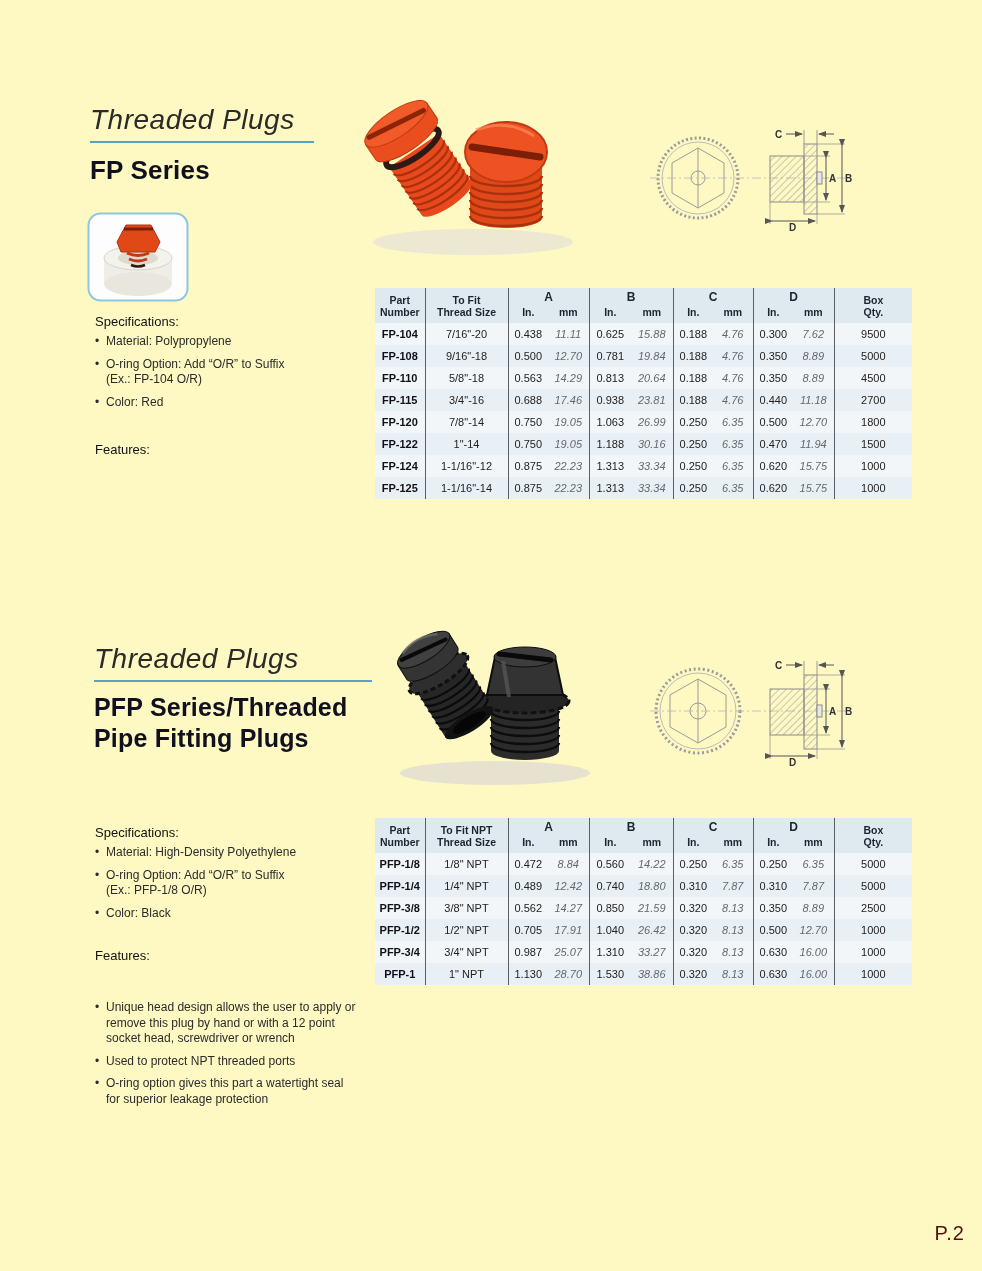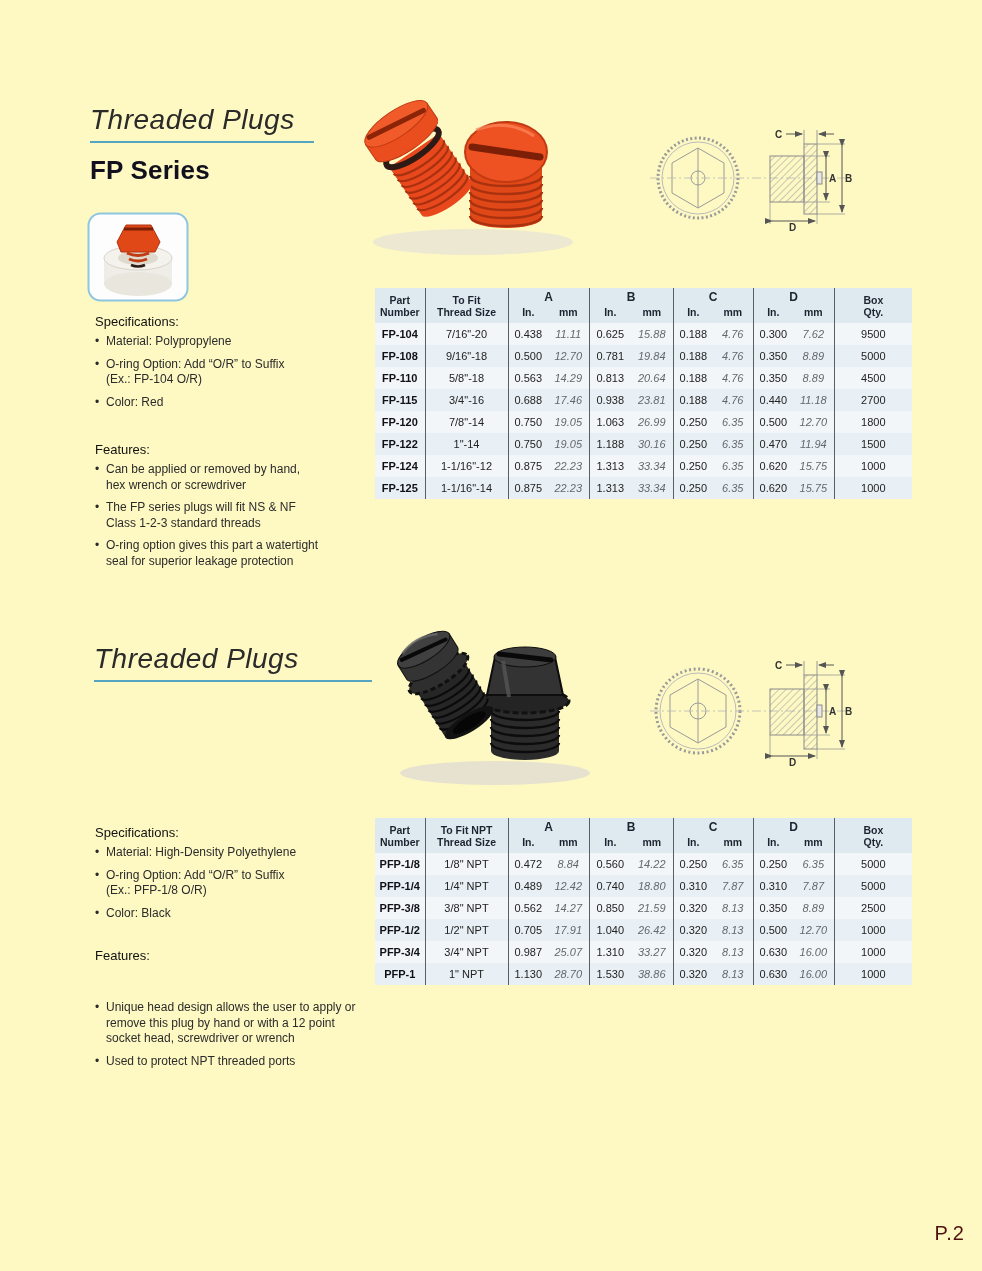--- a/index.html
+++ b/index.html
@@ -70,28 +70,20 @@
 
   <div class="subhead" style="left:95px; top:314px;">Specifications:</div>
   <ul class="bullets" style="left:95px; top:334px;">
       <li>Material: Polypropylene</li>
       <li>O-ring Option: Add “O/R” to Suffix
 (Ex.: FP-104 O/R)</li>
       <li>Color: Red</li>
     </ul>
 
   <div class="subhead" style="left:95px; top:442px;">Features:</div>
-  <ul class="bullets" style="left:95px; top:462px;">
-      <li>Can be applied or removed by hand,
-hex wrench or screwdriver</li>
-      <li>The FP series plugs will fit NS &amp; NF
-Class 1-2-3 standard threads</li>
-      <li>O-ring option gives this part a watertight
-seal for superior leakage protection</li>
-    </ul>
 
   <div class="abs" style="left:348px; top:90px;">
     <svg width="240" height="170" viewBox="0 0 240 170">
       <ellipse cx="125" cy="152" rx="100" ry="13" fill="#e2dfda" opacity="0.65"></ellipse>
 
       <g transform="translate(158,88)">
         <path d="M-36,-10 h72 v50 a36,10 0 0 1 -72,0 z" fill="#e04818"></path>
         <g stroke="#a83110" stroke-width="2.4" fill="none">
           <path d="M-36,-2 a36,10 0 0 0 72,0"></path>
             <path d="M-36,6 a36,10 0 0 0 72,0"></path>
@@ -305,35 +297,39 @@
             <td>6.35</td>
             <td>0.620</td>
             <td>15.75</td>
             <td>1000</td>
           </tr>
         </tbody>
     </table>
   </div>
 
   <div class="eyebrow" style="left:94px; top:643px; width:278px;">Threaded Plugs</div>
+  <div class="series-title" style="left:94px; top:692px; font-size:25px;">PFP Series/Threaded
+Pipe Fitting Plugs</div>
 
   <div class="subhead" style="left:95px; top:825px;">Specifications:</div>
   <ul class="bullets" style="left:95px; top:845px; width:280px;">
       <li>Material: High-Density Polyethylene</li>
       <li>O-ring Option: Add “O/R” to Suffix
 (Ex.: PFP-1/8 O/R)</li>
       <li>Color: Black</li>
     </ul>
 
   <div class="subhead" style="left:95px; top:948px;">Features:</div>
   <ul class="bullets" style="left:95px; top:968px; width:285px;margin-top:32px;">
       <li>Unique head design allows the user to apply or
 remove this plug by hand or with a 12 point
 socket head, screwdriver or wrench</li>
       <li>Used to protect NPT threaded ports</li>
+      <li>O-ring option gives this part a watertight seal
+for superior leakage protection</li>
     </ul>
 
   <div class="abs" style="left:383px; top:615px;">
     <svg width="220" height="175" viewBox="0 0 220 175">
       <ellipse cx="112" cy="158" rx="95" ry="12" fill="#dcd9d4" opacity="0.7"></ellipse>
 
       <g transform="translate(142,96)">
         <path d="M-34,-8 h68 v48 a34,9 0 0 1 -68,0 z" fill="#2b2b2b"></path>
         <g stroke="#0c0c0c" stroke-width="2.4" fill="none">
           <path d="M-34,0 a34,9 0 0 0 68,0"></path>

